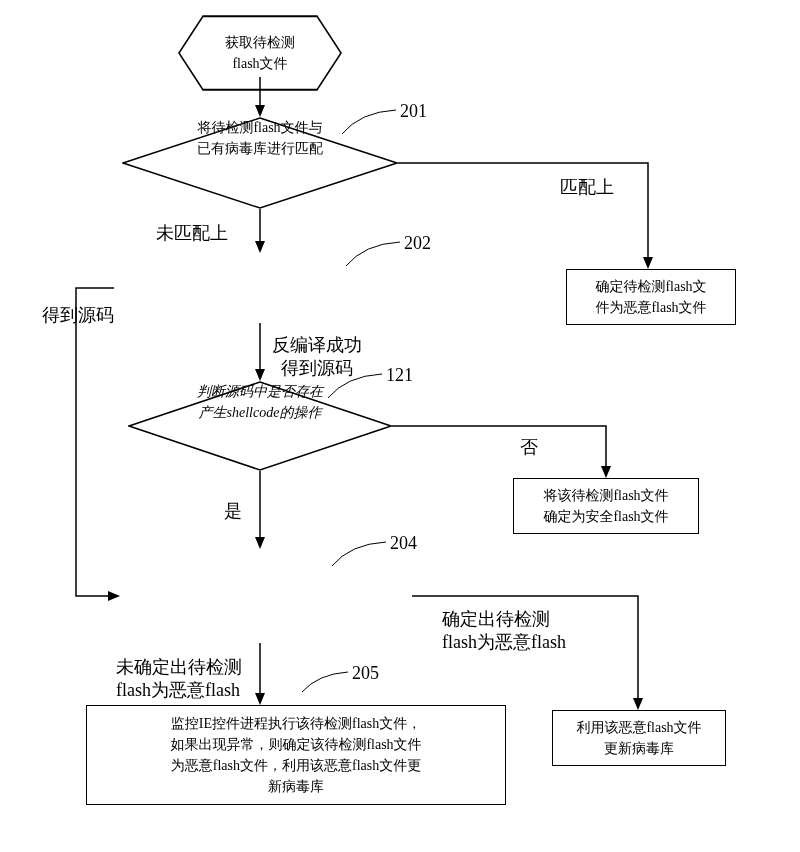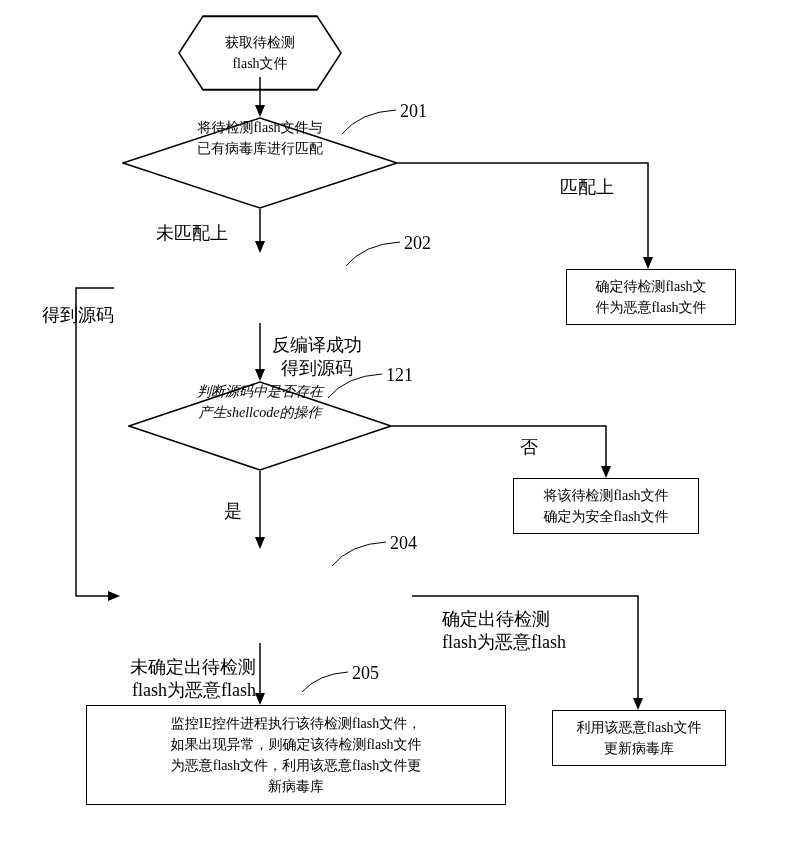--- a/index.html
+++ b/index.html
@@ -182,21 +182,21 @@
 
   <div class="box" style="left:552px; top:710px; width:174px; height:56px; white-space:pre;">利用该恶意flash文件
 更新病毒库</div>
 
   <div class="arrow" style="left:254px; top:643px; width:12px; height:62px;">
     <svg viewBox="0 0 12 62">
       <line x1="6" y1="0" x2="6" y2="52" stroke="#000" stroke-width="1.5"></line>
       <polygon points="6,62 1,50 11,50" fill="#000"></polygon>
     </svg>
   </div>
-  <div class="label" style="left:130px; top:656px; white-space:pre; text-align:right;">未确定出待检测
+  <div class="label" style="left:116px; top:656px; white-space:pre; text-align:left;">未确定出待检测
 flash为恶意flash</div>
 
   <div class="arrow" style="left:300px; top:670px; width:48px; height:24px;">
     <svg viewBox="0 0 48 24">
       <path d="M2 22 Q 18 4 48 2" fill="none" stroke="#000" stroke-width="1"></path>
     </svg>
   </div>
   <div class="label" style="left:352px; top:662px;">205</div>
 
   <div class="box" style="left:86px; top:705px; width:420px; height:100px; white-space:pre;">监控IE控件进程执行该待检测flash文件，

